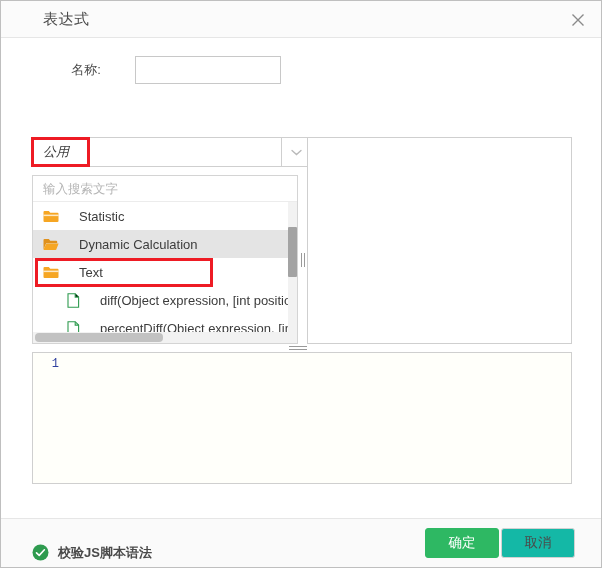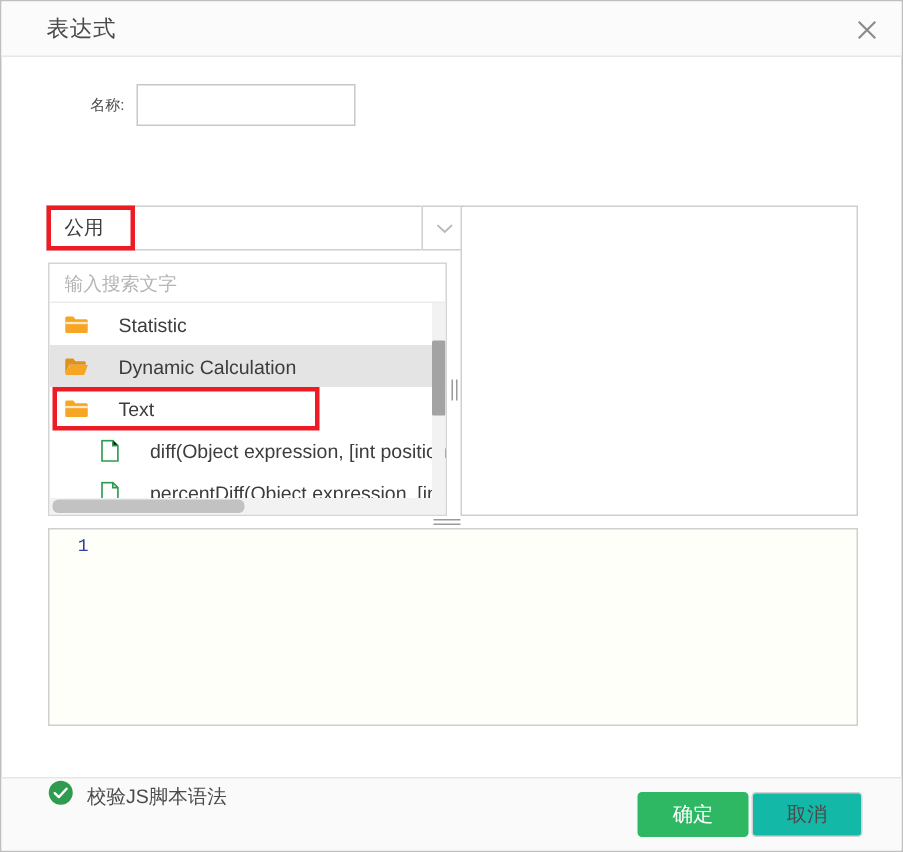--- a/index.html
+++ b/index.html
@@ -23,21 +23,21 @@
   .titlebar {
     height: 37px;
     flex: 0 0 37px;
     background: #fbfbfb;
     border-bottom: 1px solid #e6e6e6;
     display: flex;
     align-items: center;
     position: relative;
   }
   .title-text {
-    margin-left: 30px;
+    margin-left: 42px;
     font-size: 15px;
     color: #4a4a4a;
     letter-spacing: .5px;
   }
   .close-btn {
     position: absolute;
     right: 10px; top: 6px;
     width: 26px; height: 26px;
     display: flex; align-items: center; justify-content: center;
     cursor: pointer;
@@ -54,24 +54,25 @@
   .name-row {
     position: absolute;
     left: 0; top: 18px;
     width: 100%;
     height: 28px;
     display: flex;
     align-items: center;
   }
   .name-label {
     width: 90px;
-    text-align: right;
+    text-align: center;
     padding-right: 8px;
-    font-size: 10px;
+    font-size: 13px;
     color: #4a4a4a;
+    margin-left: 44px;
   }
   .name-input {
     width: 146px; height: 28px;
     border: 1px solid #c8c8c8;
     background: #fff;
     outline: none;
     font-size: 13px;
     padding: 0 6px;
     color: #333;
     font-family: "Liberation Sans", sans-serif;
@@ -80,20 +81,21 @@
   
   .left-pane {
     position: absolute;
     left: 30px; top: 99px;
     width: 267px;
   }
   .combo {
     position: relative;
     width: 280px; height: 30px;
     display: flex;
+    font-style: italic;
   }
   .combo-field {
     flex: 1 1 auto;
     border: 1px solid #cfcfcf;
     border-right: none;
     background: #fff;
     display: flex;
     align-items: center;
     padding-left: 11px;
     font-size: 13px;
@@ -252,23 +254,24 @@
   }
   .code-text {
     font-family: "Liberation Mono", "DejaVu Sans Mono", monospace;
     font-size: 12px;
     color: #222;
   }
 
   
   .validate-row {
     position: absolute;
-    left: 31px; top: 482px;
-    display: flex; align-items: center;
+    left: 31px; top: 506px;
+    display: flex; 
     cursor: pointer;
+    font-weight: bold;
   }
   .validate-label {
     margin-left: 9px;
     font-size: 13px;
     color: #4a4a4a;
   }
 
   
   .footer {
     flex: 0 0 49px;

